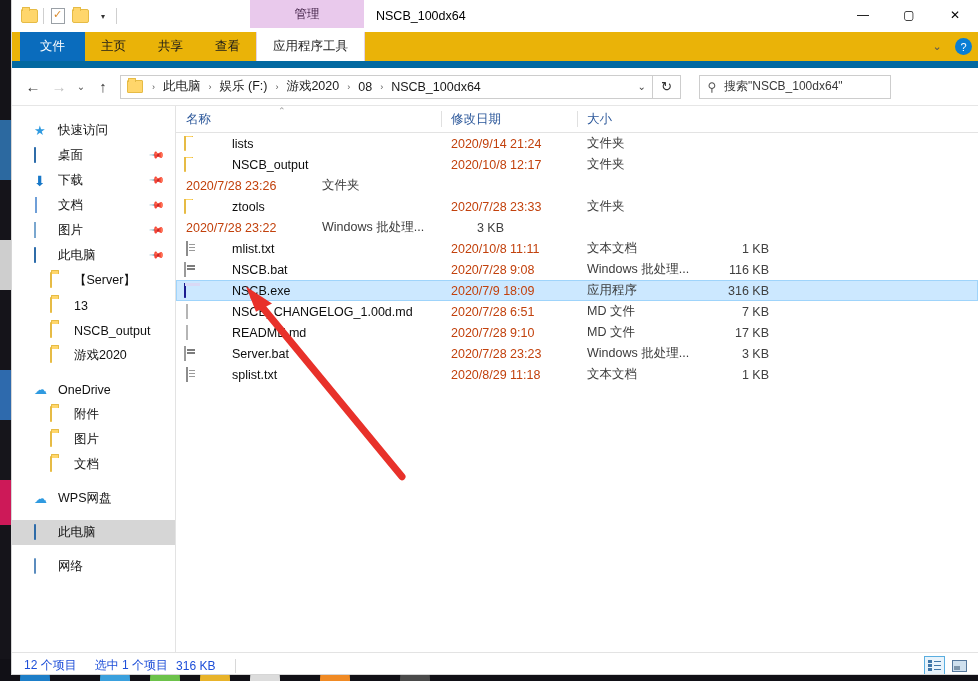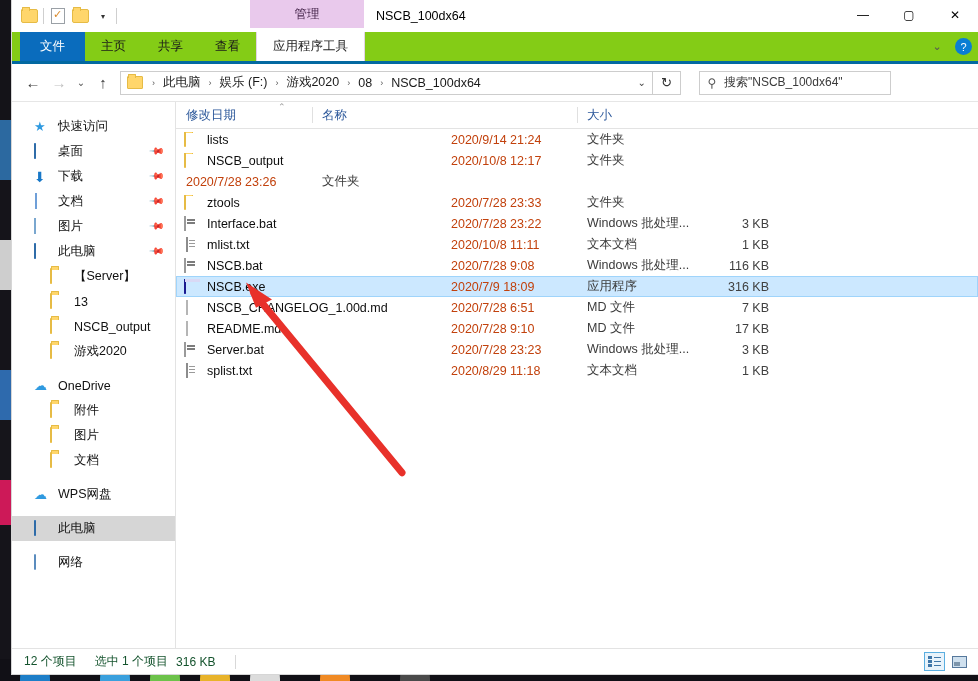--- a/index.html
+++ b/index.html
@@ -141,22 +141,22 @@
     width: 46px; height: 30px;
     display: flex; align-items: center; justify-content: center;
     font-size: 12px;
     color: #000;
   }
 
   
   #ribbon {
     position: relative;
     height: 29px;
-    background: #84cc16;
-    border-bottom: 3px solid #0369a1;
+    background: #eab308;
+    border-bottom: 7px solid #0369a1;
   }
   #tabs {
     position: absolute;
     left: 8px; top: 0;
     display: flex;
     height: 29px;
   }
   .tab {
     padding: 0 16px;
     height: 29px;
@@ -413,20 +413,21 @@
   .row.selected {
     background: #cce8ff;
     outline: 1px solid #9fd4fb;
     outline-offset: -1px;
   }
   .cell {
     box-sizing: border-box;
     padding-left: 10px;
     white-space: nowrap;
     overflow: hidden;
+    gap: 25px;
   }
   .c-name {
     width: 265px;
     display: flex;
     align-items: center;
     padding-left: 8px;
     color: #0d0d0d;
   }
   .c-date { width: 136px; color: #c2410c; }
   .c-type { width: 112px; color: #3a3a3a; }
@@ -479,21 +480,21 @@
     border-top: 1px solid #e3e3e3;
     background: #fff;
     display: flex;
     align-items: center;
     padding-left: 12px;
     box-sizing: border-box;
   }
   #status-left { display: flex; align-items: center; }
   .st-text {
     font-size: 12px;
-    color: #14532d;
+    color: #1d4ed8;
     white-space: nowrap;
   }
   .st-gap { width: 18px; }
   .st-div {
     width: 1px; height: 14px; background: #d8d8d8; margin-left: 20px;
   }
   #viewbtns {
     position: absolute;
     right: 8px;
     display: flex;
@@ -723,22 +724,22 @@
 
       <div class="nav-item">
         <span class="nav-ico"><span class="ic-net"></span></span>
         <span>网络</span>
       </div>
     </div>
 
     <div id="listarea">
 
       <div id="colheader">
+        <div class="col col-name">名称</div>
         <div class="col col-date">修改日期</div>
-        <div class="col col-name">名称</div>
         <div class="col col-size">大小</div>
         <div id="sortmark">⌃</div>
       </div>
 
       <div id="rows">
           <div class="row">
             <div class="cell c-name">
               <span class="fico"><span class="fi-folder"></span></span>
               <span>lists</span>
             </div>
@@ -763,24 +764,20 @@
           <div class="row">
             <div class="cell c-name">
               <span class="fico"><span class="fi-folder"></span></span>
               <span>ztools</span>
             </div>
             <div class="cell c-date">2020/7/28 23:33</div>
             <div class="cell c-type">文件夹</div>
             <div class="cell c-size"></div>
           </div>
           <div class="row">
-            <div class="cell c-name">
-              <span class="fico"><span class="fi-bat"></span></span>
-              <span>Interface.bat</span>
-            </div>
             <div class="cell c-date">2020/7/28 23:22</div>
             <div class="cell c-type">Windows 批处理...</div>
             <div class="cell c-size">3 KB</div>
           </div>
           <div class="row">
             <div class="cell c-name">
               <span class="fico"><span class="fi-txt"></span></span>
               <span>mlist.txt</span>
             </div>
             <div class="cell c-date">2020/10/8 11:11</div>

